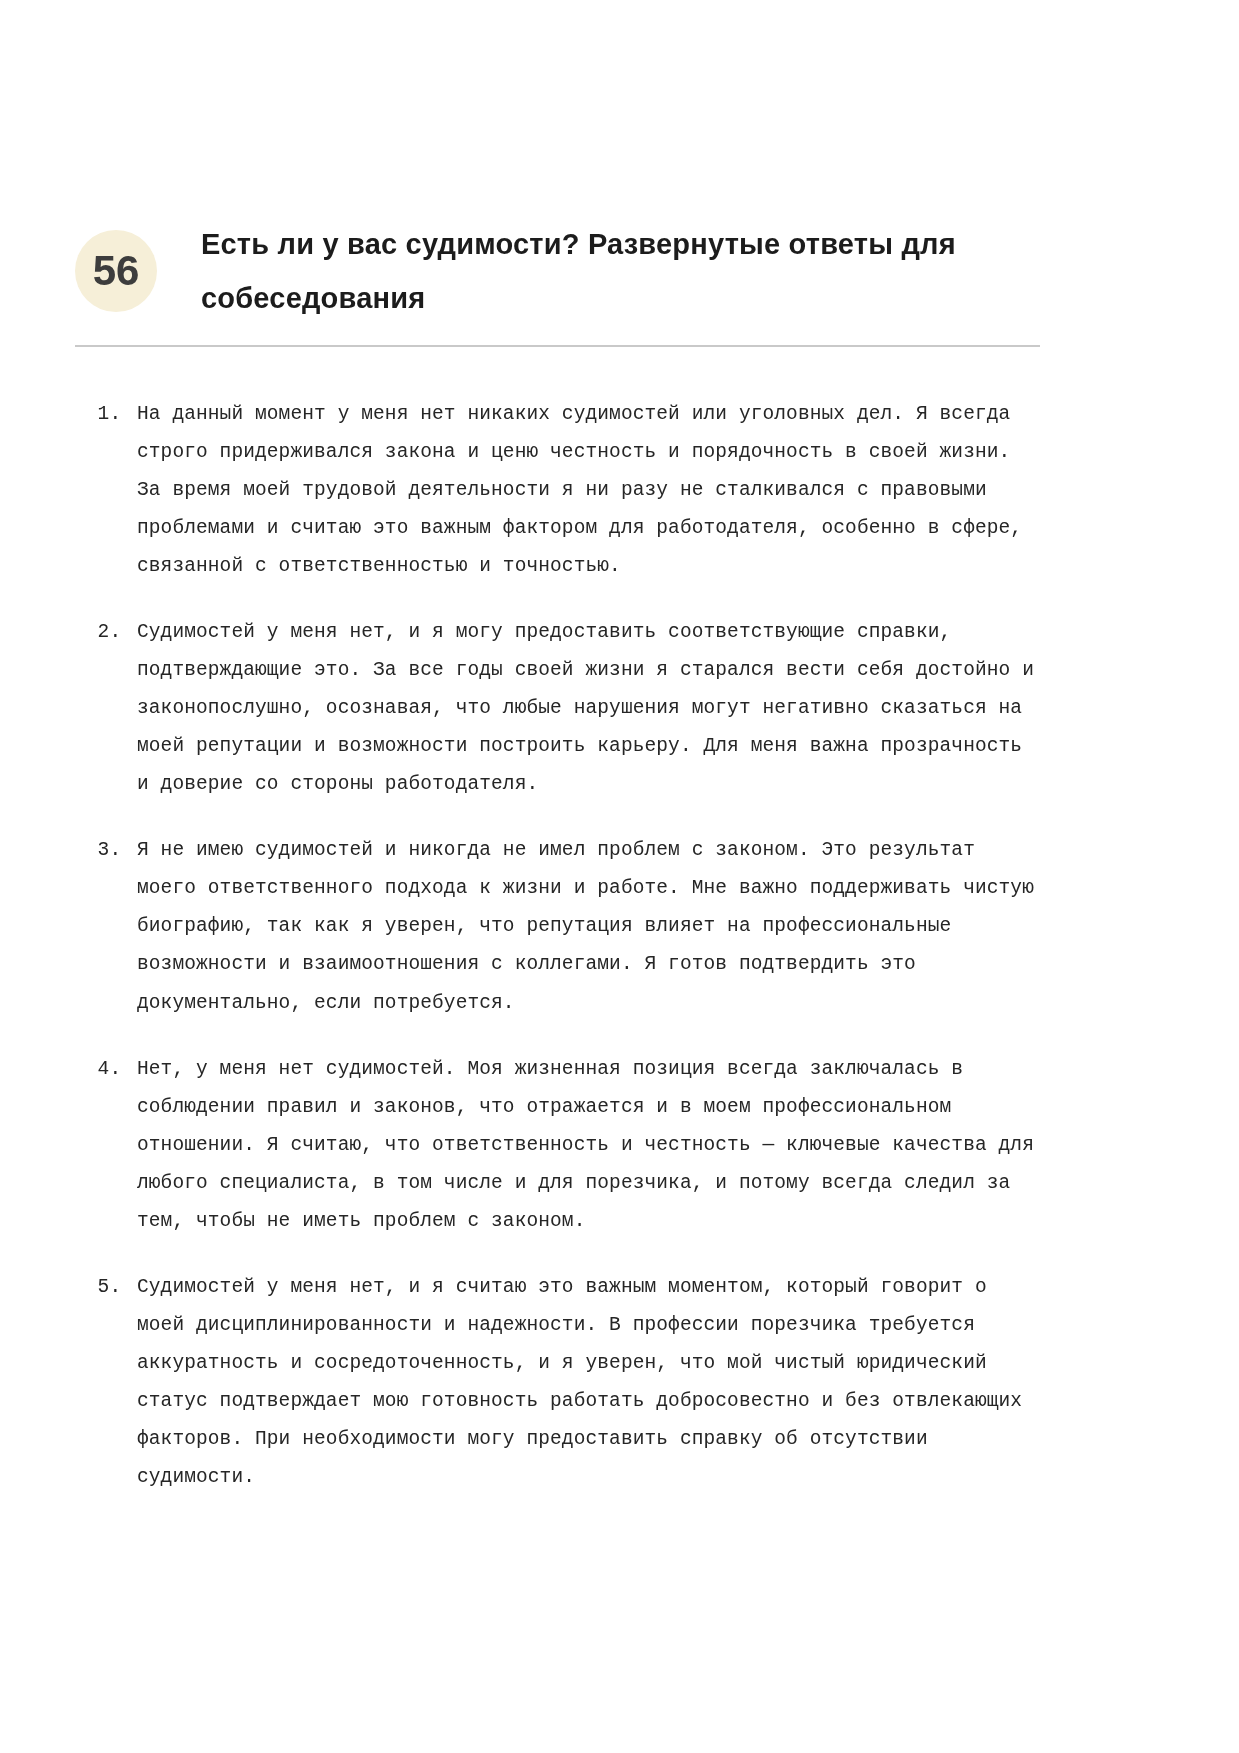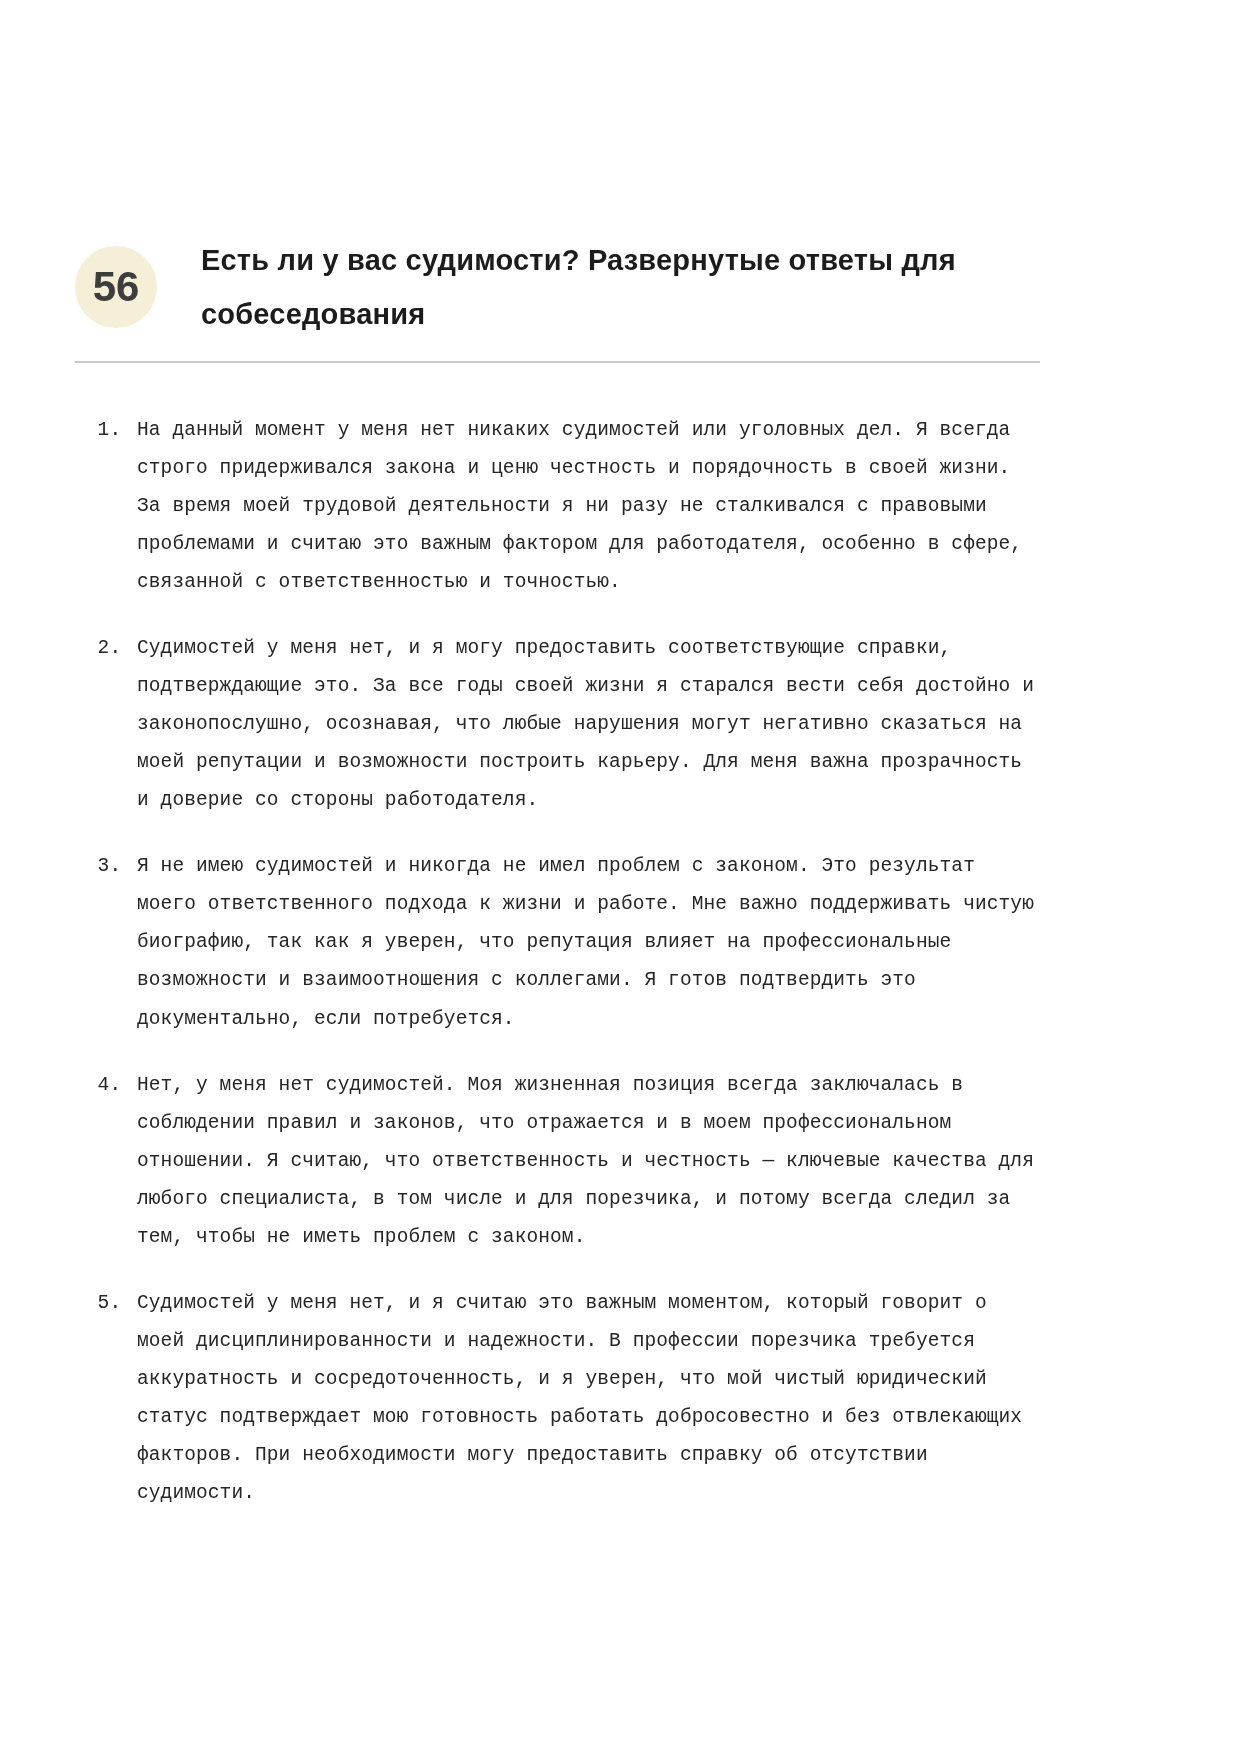--- a/index.html
+++ b/index.html
@@ -13,21 +13,20 @@
   .page {
     width: 1239px;
     height: 1753px;
     background: #ffffff;
     position: relative;
     overflow: hidden;
   }
 
   .content {
     padding: 218px 89px 0 75px;
-    margin-top: 16px;
   }
 
   .header-row {
     display: flex;
     align-items: flex-start;
     gap: 44px;
   }
 
   .badge {
     flex: 0 0 auto;

